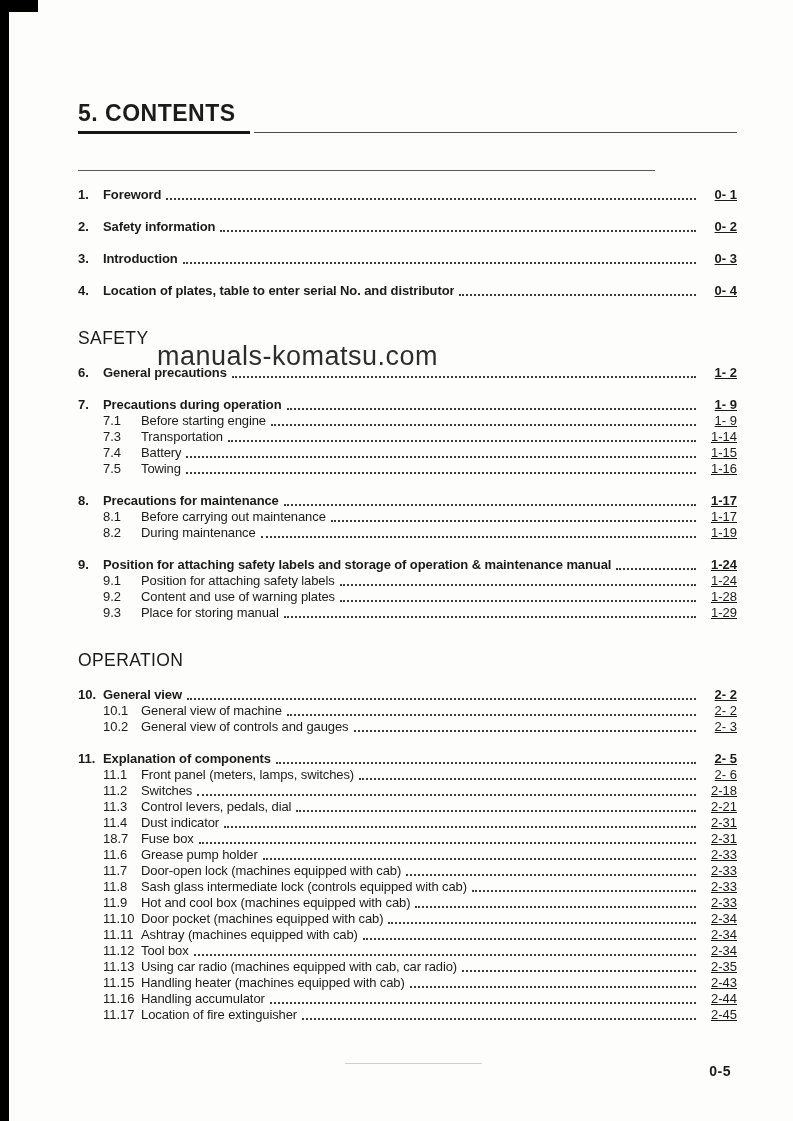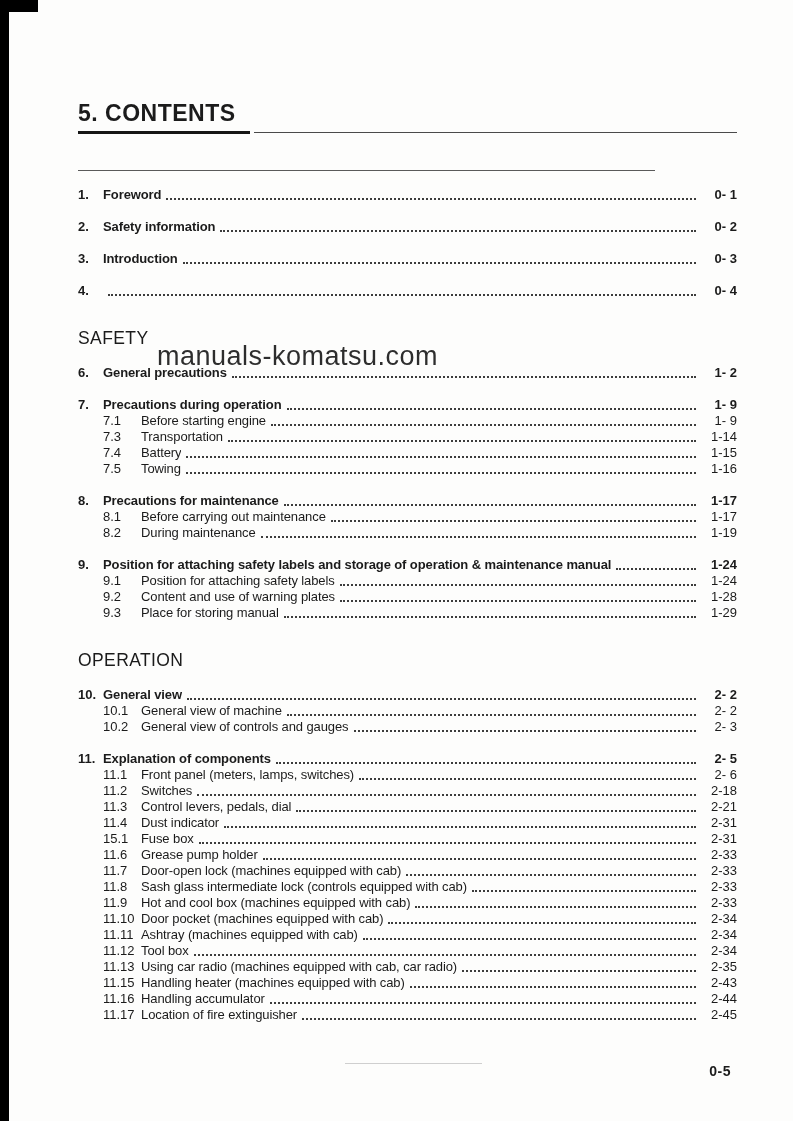--- a/index.html
+++ b/index.html
@@ -31,21 +31,21 @@
   .top-rule { width: 577px; border-bottom: 1px solid #5a5a5a; margin-top: 36px; }
 
   .toc { margin-top: 6px; }
   .toc-row { display: flex; font-size: 13px; line-height: 16px; }
   .toc-row.level-1 { margin-top: 16px; font-weight: bold; }
   .num { flex: none; width: 25px; }
   .level-2 { padding-left: 25px; }
   .level-2 .num { width: 38px; }
   .label { flex: 0 1 auto; white-space: nowrap; overflow: hidden; letter-spacing: -0.1px; }
   .leader { flex: 1 1 0; min-width: 4px; margin: 0 5px 3px 5px; border-bottom: 2px dotted #3c3c3c; }
-  .pg { flex: none; width: 36px; text-align: right; }
+  .pg { flex: none; width: 36px; text-align: right; text-decoration: underline; }
 
   .section-heading {
     font-size: 17.5px; font-weight: normal; letter-spacing: 0.4px;
     margin-top: 29px; margin-bottom: 1px;
   }
 
   .watermark {
     position: absolute; left: 157px; top: 341px;
     font-size: 27px; color: #000000; opacity: 0.82;
     letter-spacing: 0.5px; z-index: 5; white-space: nowrap;
@@ -80,20 +80,21 @@
           <span class="pg">0- 2</span>
         </div>
         <div class="toc-row level-1">
           <span class="num">3.</span>
           <span class="label">Introduction</span>
           <span class="leader"></span>
           <span class="pg">0- 3</span>
         </div>
         <div class="toc-row level-1">
           <span class="num">4.</span>
+          <span class="label">Location of plates, table to enter serial No. and distributor</span>
           <span class="leader"></span>
           <span class="pg">0- 4</span>
         </div>
         <div class="section-heading">SAFETY</div>
         <div class="toc-row level-1">
           <span class="num">6.</span>
           <span class="label">General precautions</span>
           <span class="leader"></span>
           <span class="pg">1- 2</span>
         </div>
@@ -212,21 +213,21 @@
           <span class="leader"></span>
           <span class="pg">2-21</span>
         </div>
         <div class="toc-row level-2">
           <span class="num">11.4</span>
           <span class="label">Dust indicator</span>
           <span class="leader"></span>
           <span class="pg">2-31</span>
         </div>
         <div class="toc-row level-2">
-          <span class="num">15.1</span>
+          <span class="num">18.7</span>
           <span class="label">Fuse box</span>
           <span class="leader"></span>
           <span class="pg">2-31</span>
         </div>
         <div class="toc-row level-2">
           <span class="num">11.6</span>
           <span class="label">Grease pump holder</span>
           <span class="leader"></span>
           <span class="pg">2-33</span>
         </div>

